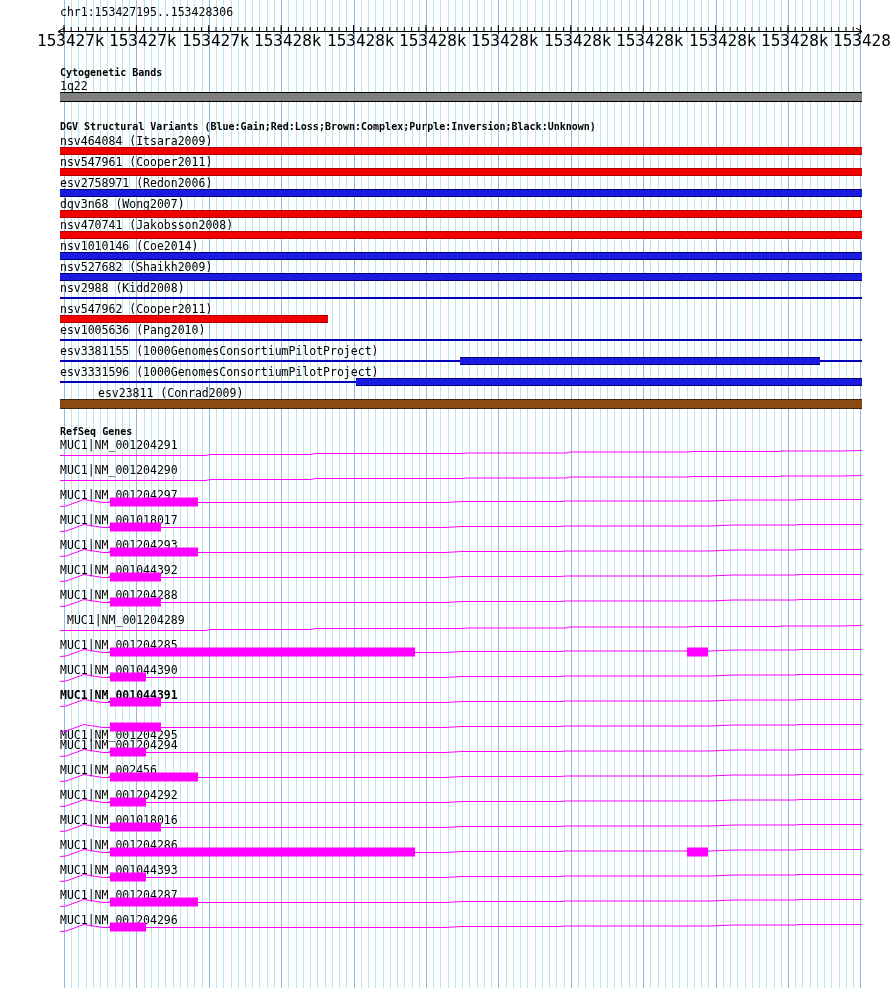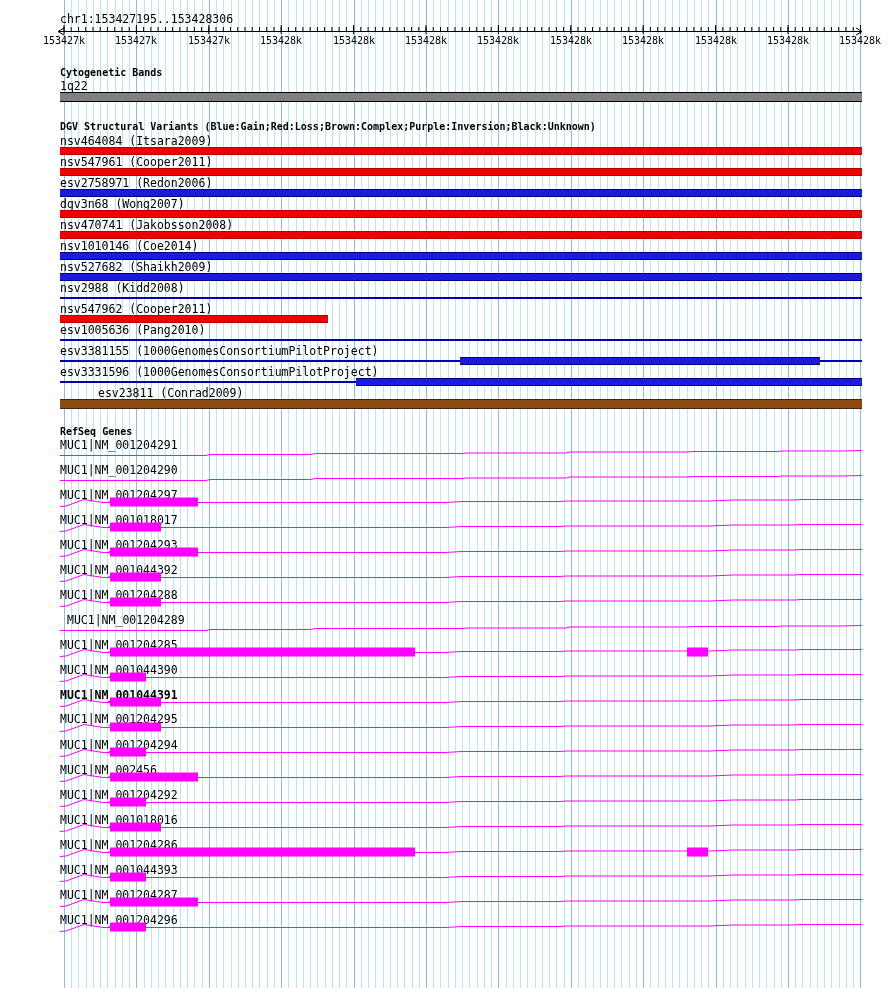--- a/index.html
+++ b/index.html
@@ -3,21 +3,21 @@
 <meta charset="utf-8">
 <style>
   html,body{margin:0;padding:0;}
   body{
     width:890px;height:988px;position:relative;overflow:hidden;background:#ffffff;
     font-family:"DejaVu Sans Mono","Liberation Mono",monospace;
   }
   .lbl{position:absolute;font-size:11.5px;line-height:12px;color:#000;white-space:pre;}
   .hdr{font-weight:bold;font-size:10px;}
   .gridline{position:absolute;top:0;width:1px;height:988px;}
-  .ruler-lbl{position:absolute;top:35px;width:54px;text-align:center;font-size:10px;line-height:12px;color:#000;white-space:pre;}
+  .ruler-lbl{position:absolute;top:35px;width:54px;text-align:center;font-size:16px;line-height:12px;color:#000;white-space:pre;}
   .bar{position:absolute;box-sizing:border-box;}
   .band{position:absolute;box-sizing:border-box;}
   .generow-svg{position:absolute;left:0;}
   svg{display:block;}
 </style>
 </head>
 <body>
 
 <div id="grid-layer">
     <div class="gridline" style="left: 64px; background: rgb(188, 230, 239);"></div>
@@ -137,21 +137,21 @@
     <div class="gridline" style="left: 354px; background: rgb(140, 187, 228);"></div>
     <div class="gridline" style="left: 426px; background: rgb(140, 187, 228);"></div>
     <div class="gridline" style="left: 498px; background: rgb(140, 187, 228);"></div>
     <div class="gridline" style="left: 571px; background: rgb(140, 187, 228);"></div>
     <div class="gridline" style="left: 643px; background: rgb(140, 187, 228);"></div>
     <div class="gridline" style="left: 716px; background: rgb(140, 187, 228);"></div>
     <div class="gridline" style="left: 788px; background: rgb(140, 187, 228);"></div>
     <div class="gridline" style="left: 860px; background: rgb(140, 187, 228);"></div>
   </div>
 
-<div class="lbl" style="left:60px;top:13px;">chr1:153427195..153428306</div>
+<div class="lbl" style="left:60px;top:6px;">chr1:153427195..153428306</div>
 
 <svg id="ruler-svg" width="890" height="50" style="position:absolute;left:0;top:0;">
     <line x1="58" y1="31.5" x2="862" y2="31.5" stroke="#000" stroke-width="1"></line>
     <polyline points="64,28 58,31.5 64,35" fill="none" stroke="#000"></polyline>
     <polyline points="856,28 862,31.5 856,35" fill="none" stroke="#000"></polyline>
     <line x1="64.0" y1="27" x2="64.0" y2="31.5" stroke="#000"></line>
     <line x1="71.2" y1="27" x2="71.2" y2="31.5" stroke="#000"></line>
     <line x1="78.5" y1="27" x2="78.5" y2="31.5" stroke="#000"></line>
     <line x1="85.7" y1="27" x2="85.7" y2="31.5" stroke="#000"></line>
     <line x1="93.0" y1="27" x2="93.0" y2="31.5" stroke="#000"></line>
@@ -372,21 +372,21 @@
     <div class="lbl" style="left: 60px; top: 664px;">MUC1|NM_001044390</div>
     <svg width="890" height="16" class="generow-svg" style="top: 670px;">
       <polyline points="60,11.5 66,11 84,4.5 103,7.5 445,7.5 462,6.5 560,6.5 566,6 686,6 710,6 733,5 795,5 800,4.5 840,4.5 862,4.5" fill="none" stroke="#ff00ff" stroke-width="1"></polyline>
       <rect x="110" y="2.5" width="36" height="9" fill="#ff00ff"></rect>
     </svg>
     <div class="lbl" style="left: 60px; top: 689px; font-weight: bold;">MUC1|NM_001044391</div>
     <svg width="890" height="16" class="generow-svg" style="top: 695px;">
       <polyline points="60,11.5 66,11 84,4.5 103,7.5 445,7.5 462,6.5 560,6.5 566,6 686,6 710,6 733,5 795,5 800,4.5 840,4.5 862,4.5" fill="none" stroke="#ff00ff" stroke-width="1"></polyline>
       <rect x="110" y="2.5" width="51" height="9" fill="#ff00ff"></rect>
     </svg>
-    <div class="lbl" style="left: 60px; top: 713px;">MUC1|NM_001204295</div>
+    <div class="lbl" style="left: 60px; top: 729px;">MUC1|NM_001204295</div>
     <svg width="890" height="16" class="generow-svg" style="top: 720px;">
       <polyline points="60,11.5 66,11 84,4.5 103,7.5 445,7.5 462,6.5 560,6.5 566,6 686,6 710,6 733,5 795,5 800,4.5 840,4.5 862,4.5" fill="none" stroke="#ff00ff" stroke-width="1"></polyline>
       <rect x="110" y="2.5" width="51" height="9" fill="#ff00ff"></rect>
     </svg>
     <div class="lbl" style="left: 60px; top: 739px;">MUC1|NM_001204294</div>
     <svg width="890" height="16" class="generow-svg" style="top: 745px;">
       <polyline points="60,11.5 66,11 84,4.5 103,7.5 445,7.5 462,6.5 560,6.5 566,6 686,6 710,6 733,5 795,5 800,4.5 840,4.5 862,4.5" fill="none" stroke="#ff00ff" stroke-width="1"></polyline>
       <rect x="110" y="2.5" width="36" height="9" fill="#ff00ff"></rect>
     </svg>
     <div class="lbl" style="left: 60px; top: 764px;">MUC1|NM_002456</div>

